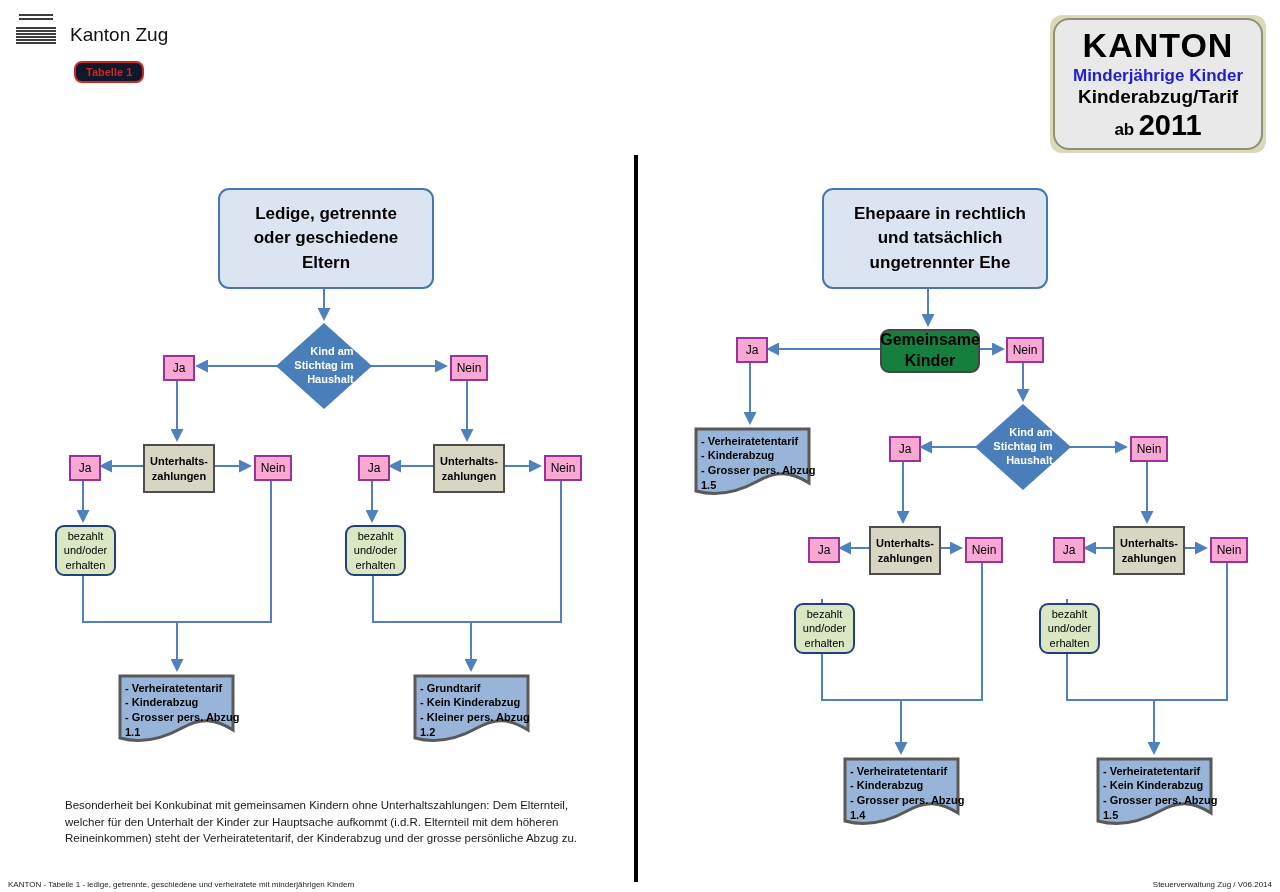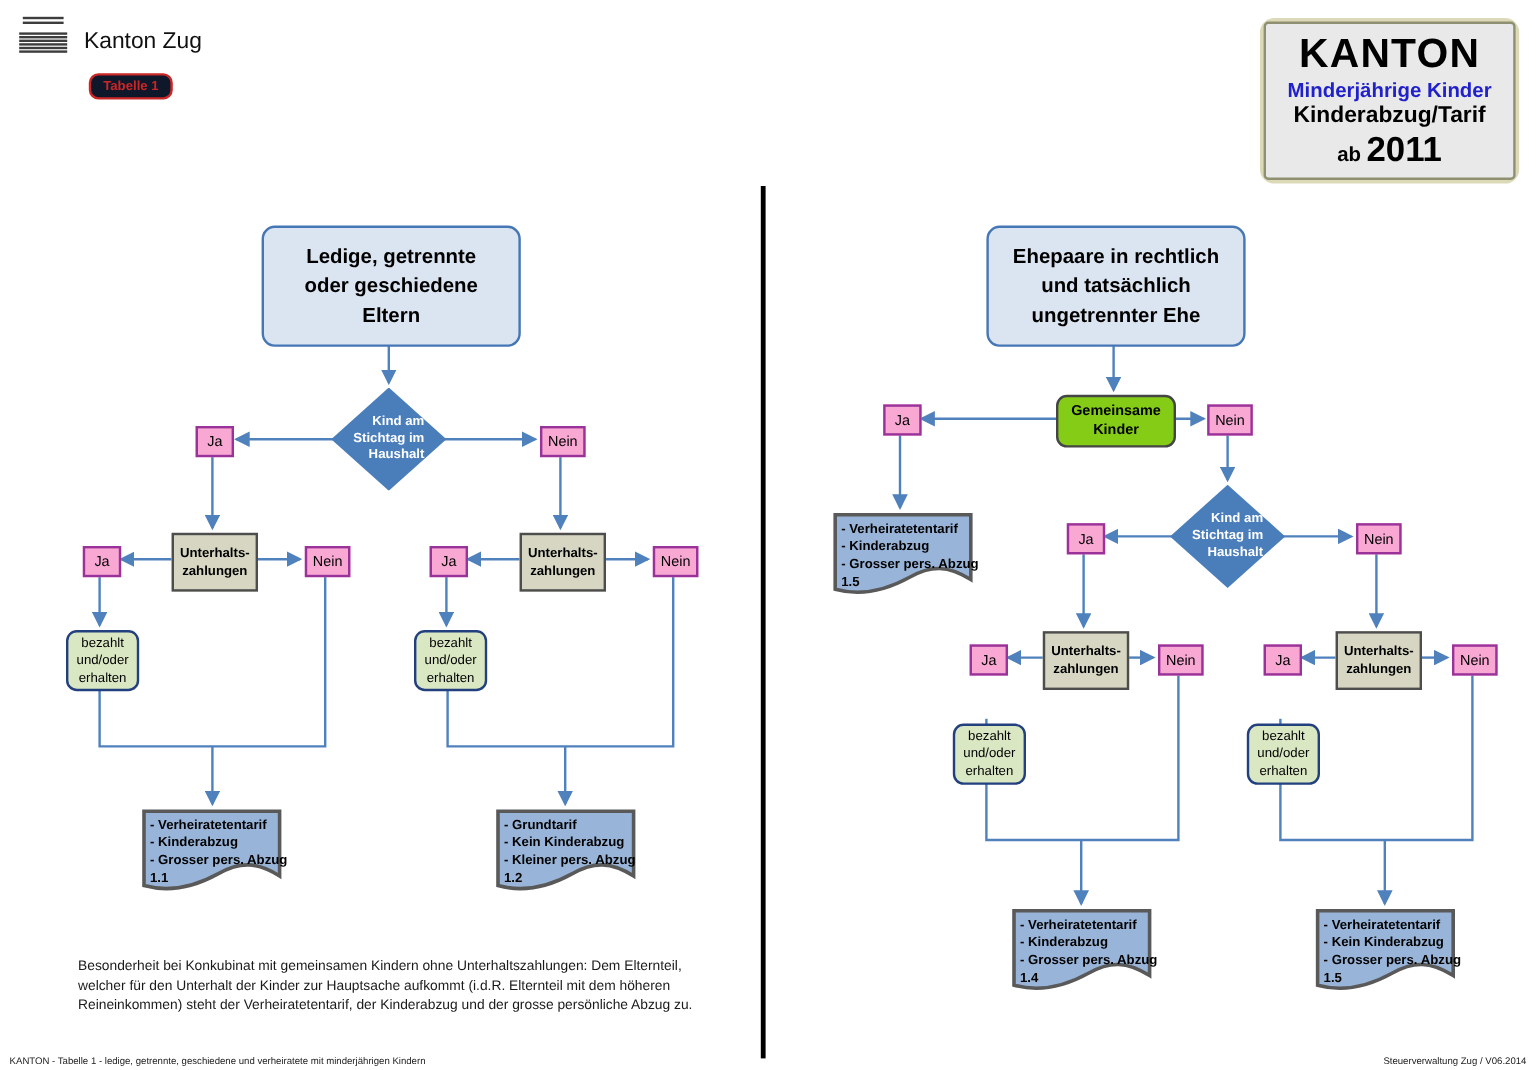--- a/index.html
+++ b/index.html
@@ -11,21 +11,21 @@
   
   #logo{left:16px;top:14px;width:40px;height:32px;}
   #logo .bar{position:absolute;background:#3d3d3d;height:2px;}
   #org-name{left:70px;top:24px;font-size:19px;color:#111;}
   #badge{left:74px;top:61px;border:2px solid #cc2727;border-radius:8px;background:#0f172a;
          color:#cc2727;font-size:11px;font-weight:bold;padding:3px 10px;cursor:pointer;}
 
   
   #plate-wrap{left:1050px;top:15px;width:216px;height:138px;background:#dcd9b8;border-radius:12px;padding:0;}
   #plate{position:absolute;left:3px;top:3px;right:3px;bottom:3px;background:#e9e9e9;
-         border:2px solid #8f8f72;border-radius:4px;display:flex;flex-direction:column;
+         border:2px solid #8f8f72;border-radius:16px;display:flex;flex-direction:column;
          align-items:center;justify-content:center;line-height:1.08;}
   #plate .l1{font-size:34px;font-weight:bold;letter-spacing:1px;}
   #plate .l2{font-size:17px;font-weight:bold;color:#2121cc;margin-top:3px;}
   #plate .l3{font-size:19px;font-weight:bold;margin-top:2px;}
   #plate .l4{margin-top:2px;}
   #plate .l4 .ab{font-size:17px;font-weight:bold;}
   #plate .l4 .yr{font-size:29px;font-weight:bold;}
 
   
   .titlebox{width:212px;height:97px;background:#dbe5f1;border:2.5px solid #4576b5;border-radius:11px;
@@ -38,23 +38,23 @@
             text-align:right;color:#fff;font-size:11px;font-weight:bold;line-height:1.25;}
   .jnbox{height:22px;background:#f9a8d4;border:2px solid #993399;display:flex;align-items:center;
          justify-content:center;font-size:12px;}
   .ja{width:28px;} .nein{width:34px;}
   .ulbox{width:68px;height:45px;background:#d6d6c2;border:2px solid #4d4d4d;display:flex;
          align-items:center;justify-content:center;text-align:center;font-size:11px;
          font-weight:bold;line-height:1.3;}
   .bzbox{width:57px;height:47px;background:#dae7c3;border:2px solid #23407e;border-radius:9px;
          display:flex;align-items:center;justify-content:center;text-align:center;
          font-size:11px;line-height:1.3;}
-  .gkbox{width:96px;height:40px;background:#84cc16;border:2px solid #454545;border-radius:9px;
+  .gkbox{width:96px;height:40px;background:#15803d;border:2px solid #454545;border-radius:9px;
          display:flex;align-items:center;justify-content:center;text-align:center;
-         font-size:12px;font-weight:bold;line-height:1.3;}
+         font-size:16px;font-weight:bold;line-height:1.3;}
   .docbox{width:135px;height:78px;}
   .docbox svg{position:absolute;left:0;top:0;}
   .docbox .txt{position:absolute;left:7px;top:7px;right:4px;font-size:11px;font-weight:bold;
                line-height:1.3;}
   .docbox .num{position:absolute;left:7px;top:52px;font-size:11px;font-weight:bold;}
 
   #divider{left:634px;top:155px;width:4px;height:727px;background:#000;}
   #note{left:65px;top:797px;width:516px;font-size:11.5px;line-height:1.45;color:#1a1a1a;}
   .footer{top:880px;font-size:8px;color:#222;}
   #footer-left{left:8px;}
@@ -177,21 +177,21 @@
   <div class="abs docbox" style="left:413px;top:674px;">
     <svg width="117" height="78" viewBox="0 0 117 78">
         <path d="M2,2 H115 V56 C96,44 82,44 64,54 C46,64 24,70 2,64 Z" fill="#98b5d9" stroke="#595959" stroke-width="3"></path>
       </svg>
     <div class="txt ml">- Grundtarif
 - Kein Kinderabzug
 - Kleiner pers. Abzug</div>
     <div class="num">1.2</div>
   </div>
 
-  <div class="abs titlebox ml" style="left:822px;top:188px;">Ehepaare in rechtlich
+  <div class="abs titlebox ml" style="left:822px;top:188px;padding-left:10px;">Ehepaare in rechtlich
 und tatsächlich
 ungetrennter Ehe</div>
 
   <div class="abs gkbox ml" style="left:880px;top:329px;">Gemeinsame
 Kinder</div>
   <div class="abs jnbox ja" style="left:736px;top:337px;">Ja</div>
   <div class="abs jnbox nein" style="left:1006px;top:337px;">Nein</div>
 
   <div class="abs docbox" style="left:694px;top:427px;">
     <svg width="117" height="78" viewBox="0 0 117 78">

